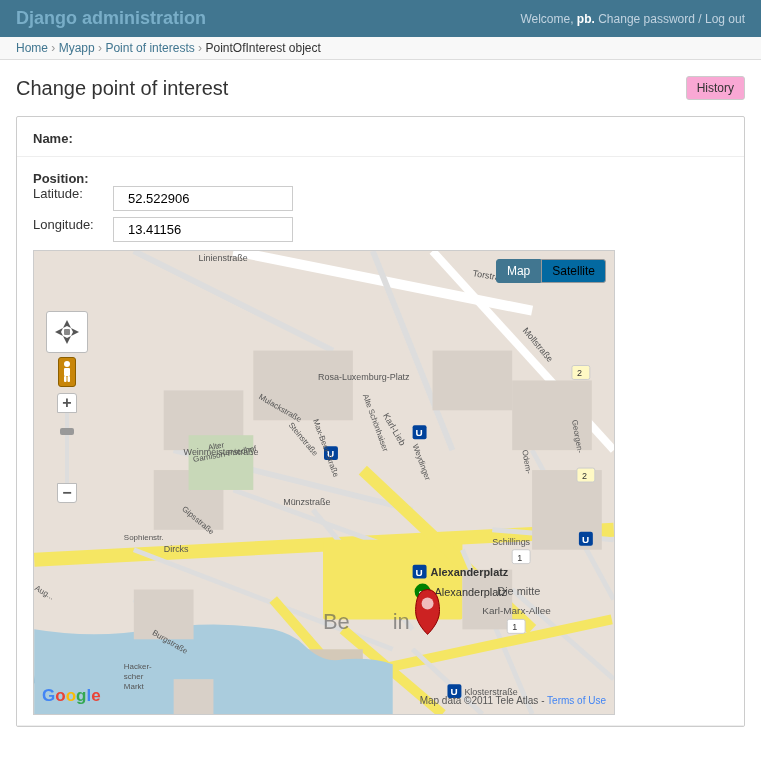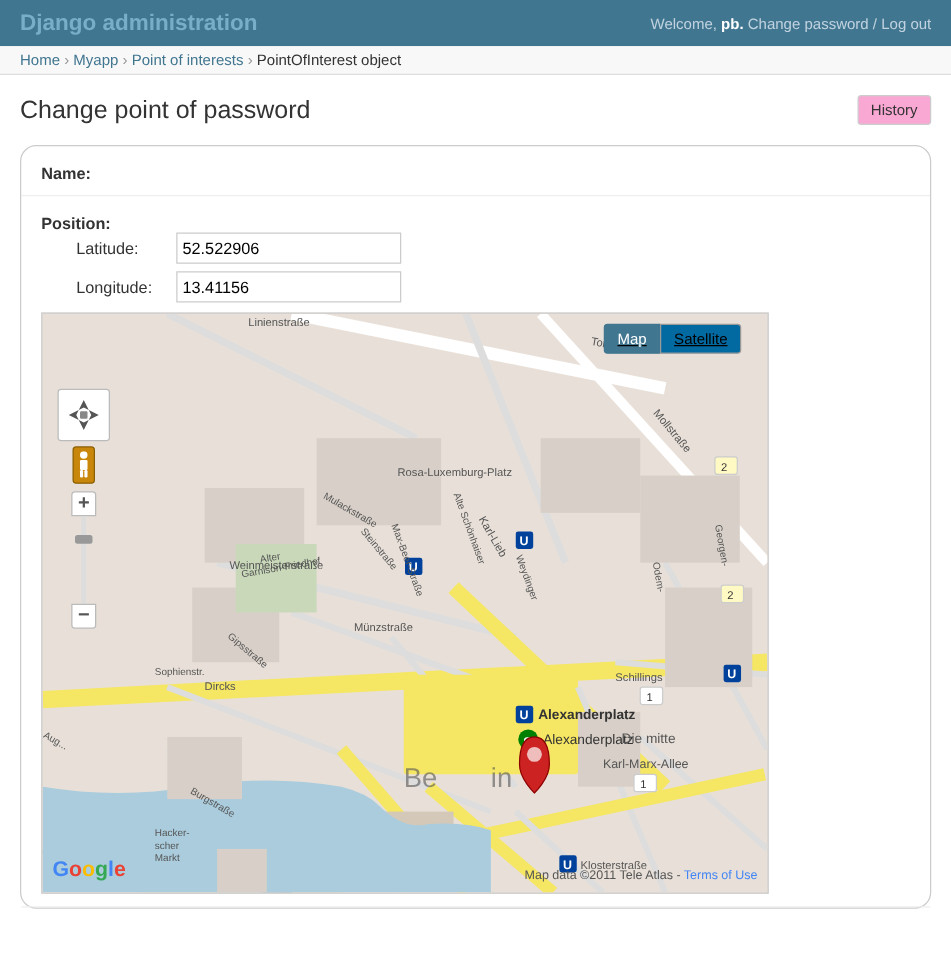--- a/index.html
+++ b/index.html
@@ -19,43 +19,43 @@
 
     
     #content { padding: 16px; }
 
     
     .page-title-row { display: flex; justify-content: space-between; align-items: center; margin-bottom: 16px; }
     .page-title { font-size: 20px; font-weight: normal; color: #333; }
     .history-btn { background: #f9a8d4; border: 1px solid #ccc; border-radius: 3px; padding: 4px 10px; font-size: 12px; cursor: pointer; color: #333; }
 
     
-    .form-container { border: 1px solid #ccc; border-radius: 13px; }
+    .form-container { border: 1px solid #ccc; border-radius: 2px; }
     .form-row { display: flex; align-items: flex-start; padding: 10px 16px; border-bottom: 1px solid #eee; }
     .form-row:last-child { border-bottom: none; }
     .form-label { width: 120px; font-weight: bold; color: #333; padding-top: 4px; font-size: 13px; }
     .form-field { flex: 1; }
     .form-field input[type="text"] { border: 1px solid #ccc; padding: 4px 6px; font-size: 13px; width: 230px; }
 
     
     .position-row { display: flex; align-items: flex-start; padding: 10px 16px; border-bottom: 1px solid #eee; flex-direction: column; }
     .position-label { width: 120px; font-weight: bold; color: #333; padding-top: 4px; font-size: 13px; }
     .position-fields { flex: 1; }
-    .coord-row { display: flex; align-items: center; margin-bottom: 6px; margin-left: 28px; }
+    .coord-row { display: flex; margin-bottom: 6px; }
     .coord-label { width: 80px; font-size: 13px; color: #333; }
-    .coord-input { border: 1px solid #ccc; padding: 4px 4px; font-size: 13px; width: 180px; }
+    .coord-input { border: 1px solid #ccc; padding: 4px 14px; font-size: 13px; width: 180px; }
 
     
     .map-wrapper { margin-top: 8px; position: relative; width: 582px; height: 465px; border: 1px solid #ccc; overflow: hidden; background: #e8e0d8; }
 
     
     .map-svg { width: 100%; height: 100%; }
 
     
-    .map-type-controls { position: absolute; top: 8px; right: 21px; display: flex; z-index: 10; text-decoration: underline; }
+    .map-type-controls { position: absolute; top: 8px; right: 8px; display: flex; z-index: 10; }
     .map-type-btn { padding: 4px 10px; font-size: 12px; cursor: pointer; border: 1px solid #999; background: #0369a1; }
     .map-type-btn.active { background: #417690; color: #fff; border-color: #417690; }
     .map-type-btn:first-child { border-radius: 3px 0 0 3px; }
     .map-type-btn:last-child { border-radius: 0 3px 3px 0; }
 
     
     .google-logo { position: absolute; bottom: 8px; left: 8px; z-index: 10; font-size: 17px; color: #555; }
     .google-logo span.g { color: #4285f4; font-weight: bold; }
     .google-logo span.o1 { color: #ea4335; font-weight: bold; }
     .google-logo span.o2 { color: #fbbc05; font-weight: bold; }
@@ -85,21 +85,21 @@
 <div id="breadcrumb">
   <a href="#">Home</a> ›
   <a href="#">Myapp</a> ›
   <a href="#">Point of interests</a> ›
   <span>PointOfInterest object</span>
 </div>
 
 <div id="content">
 
   <div class="page-title-row">
-    <h2 class="page-title">Change point of password</h2>
+    <h2 class="page-title">Change point of interest</h2>
     <button class="history-btn">History</button>
   </div>
 
   <div class="form-container">
 
     <div class="form-row">
       <div class="form-label">Name:</div>
     </div>
 
     <div class="position-row">

